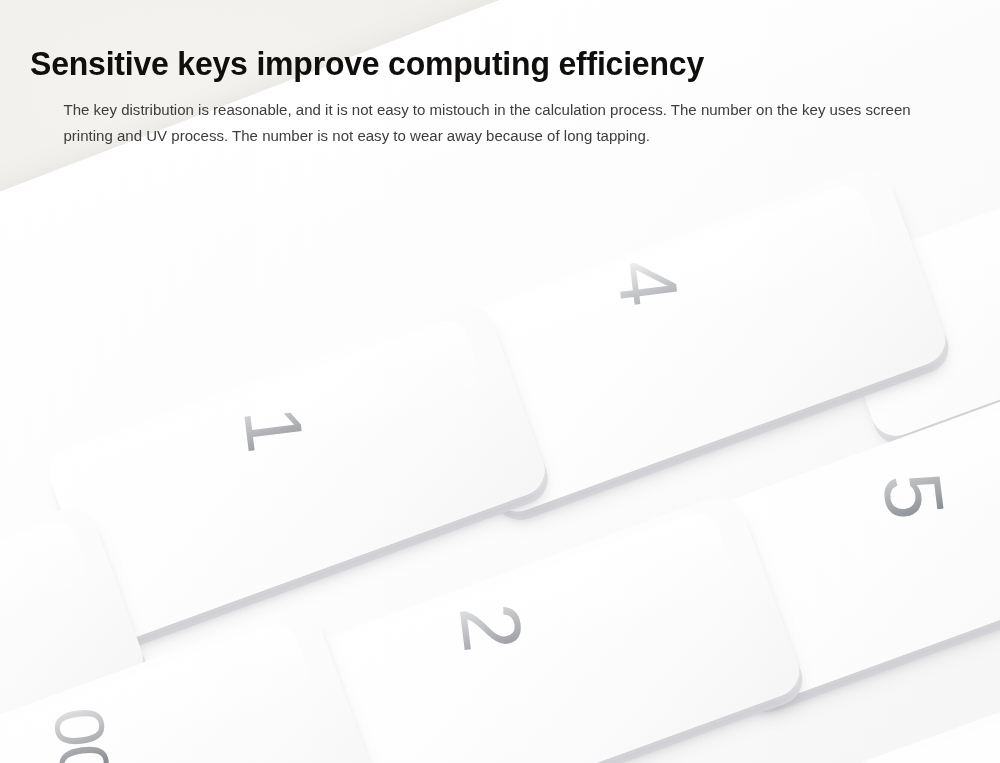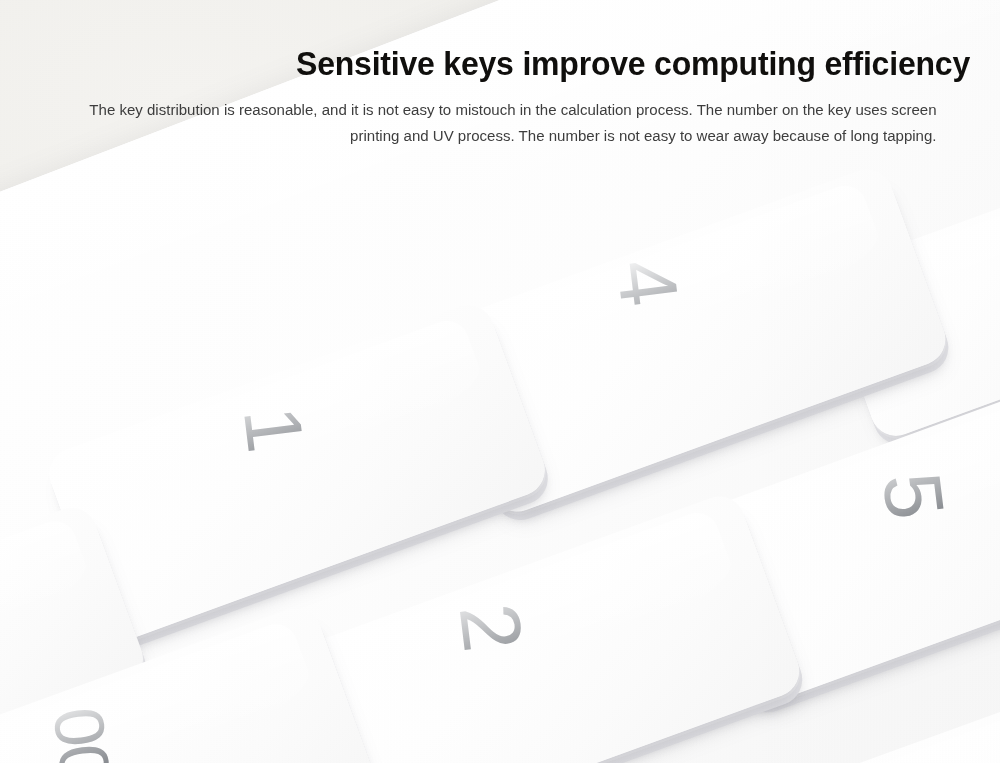--- a/index.html
+++ b/index.html
@@ -6,21 +6,21 @@
   html,body{margin:0;padding:0;}
   body{
     width:1000px;height:763px;
     background:#f1f0ec;
     font-family:"Liberation Sans","DejaVu Sans",sans-serif;
     overflow:hidden;position:relative;
   }
   .page{position:relative;width:1000px;height:763px;overflow:hidden;background:#f1f0ec;}
 
   
-  .banner{position:absolute;left:0;top:0;width:1000px;height:180px;z-index:40;text-align:right;}
+  .banner{position:absolute;left:0;top:0;width:1000px;height:180px;z-index:40;text-align:left;}
   .headline{
     margin:0;padding-top:44px;
     font-size:34px;font-weight:bold;letter-spacing:-0.2px;
     color:#100f0d;line-height:1.15;
     font-family:"Liberation Sans","DejaVu Sans",sans-serif;
     transform:scaleX(0.94);transform-origin:center top;
   }
   .subcopy{
     margin:14px auto 0;width:900px;
     font-size:15.5px;line-height:26px;color:#3d3d3d;

